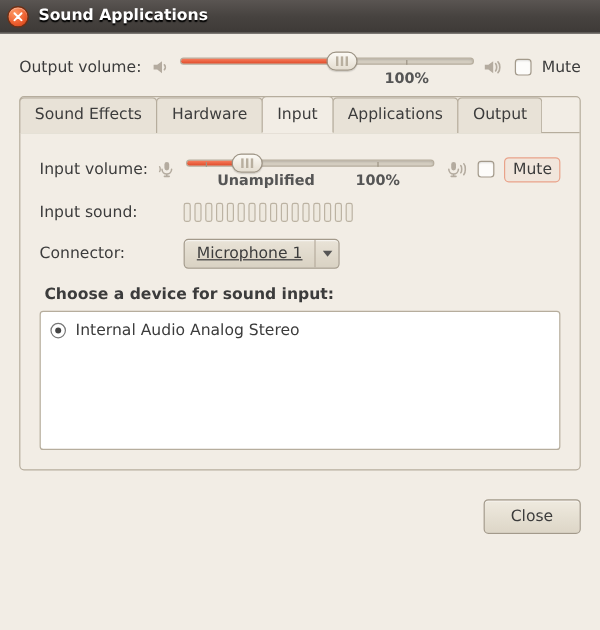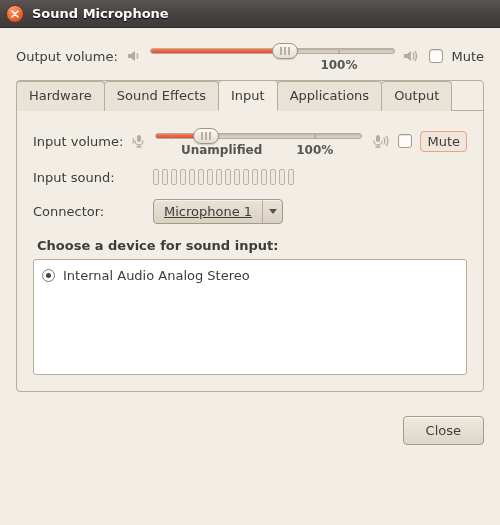--- a/index.html
+++ b/index.html
@@ -254,21 +254,21 @@
 </style>
 </head>
 <body>
 
 <div class="titlebar">
   <div class="close-btn">
     <svg class="icon-svg" width="8" height="8" viewBox="0 0 8 8">
         <path d="M1 1 L7 7 M7 1 L1 7" stroke="#fff" stroke-width="1.6" stroke-linecap="round"></path>
       </svg>
   </div>
-  <div class="title">Sound Microphone</div>
+  <div class="title">Sound Applications</div>
 </div>
 
 <div class="content">
 
   <div class="row">
     <span class="label">Output volume:</span>
     <span class="faded">
       <svg class="icon-svg" width="16" height="16" viewBox="0 0 16 16">
           <path d="M2 6h3l4-3v10l-4-3H2z" fill="#9a9082"></path>
           <path d="M11 6c1 1 1 3 0 4" fill="none" stroke="#9a9082" stroke-width="1.4" stroke-linecap="round"></path>
@@ -287,22 +287,22 @@
           <path d="M1 6h3l4-3v10l-4-3H1z" fill="#9a9082"></path>
           <path d="M10 5c1.2 1.2 1.2 4.8 0 6M12 3.5c2 2 2 7 0 9" fill="none" stroke="#9a9082" stroke-width="1.4" stroke-linecap="round"></path>
         </svg>
     </span>
     <div class="checkbox"></div>
     <span>Mute</span>
   </div>
 
   <div class="tabs">
     <div class="tab-headers">
+      <div class="tab">Sound Effects</div>
       <div class="tab">Hardware</div>
-      <div class="tab">Sound Effects</div>
       <div class="tab active">Input</div>
       <div class="tab">Applications</div>
       <div class="tab">Output</div>
     </div>
 
     <div class="tab-body">
 
       <div class="row">
         <span class="label">Input volume:</span>
         <span class="faded">

